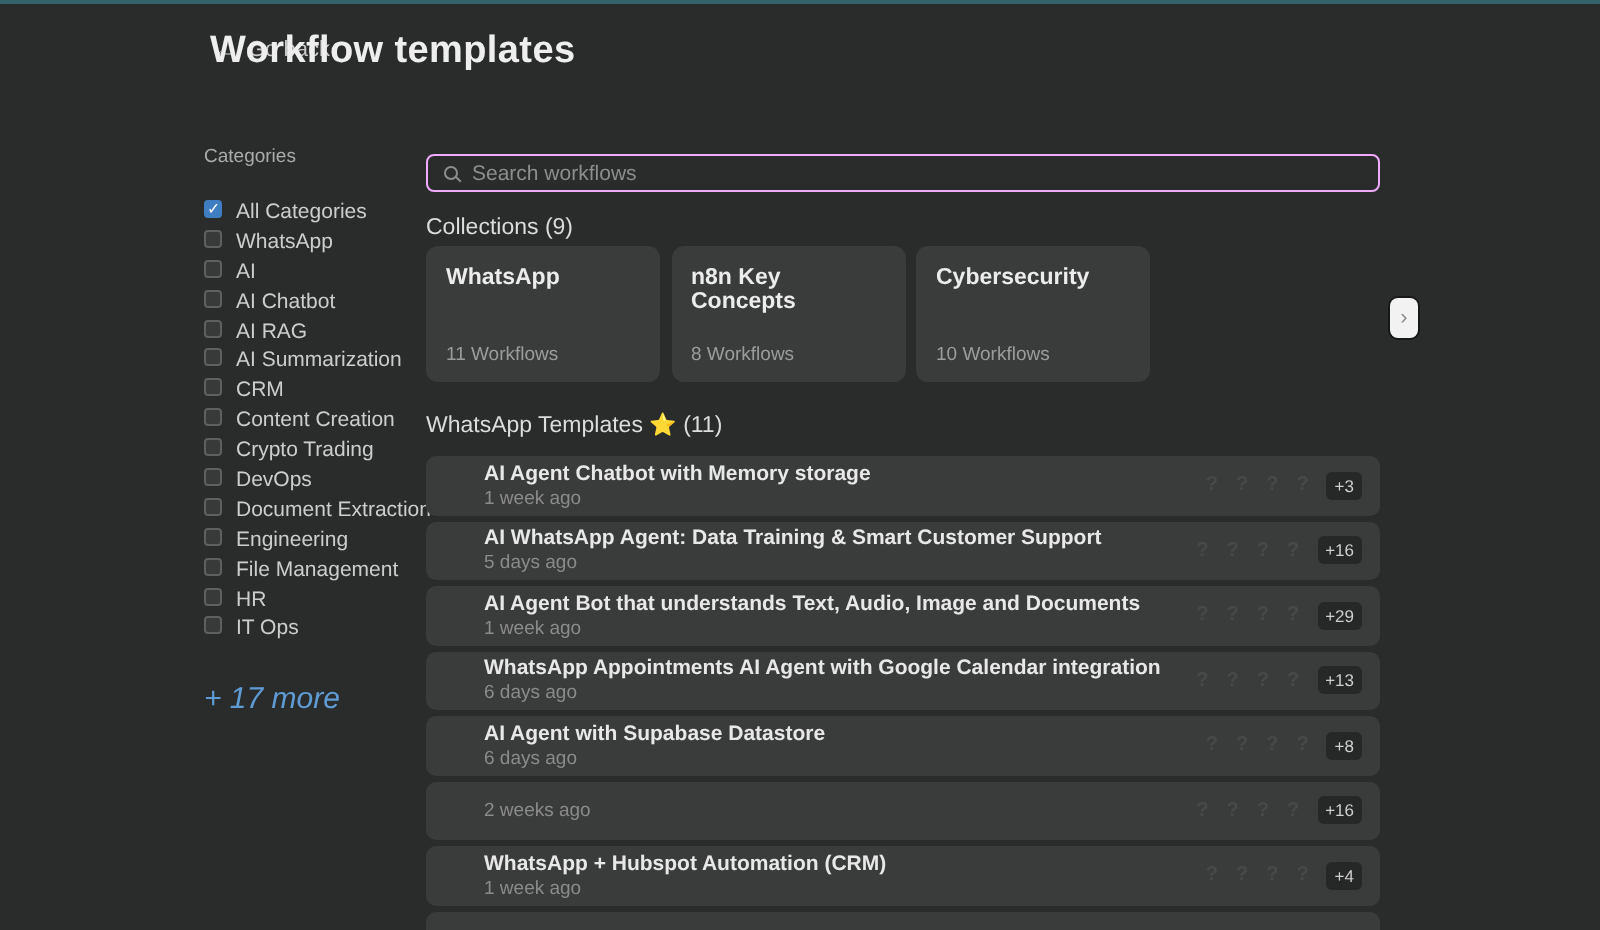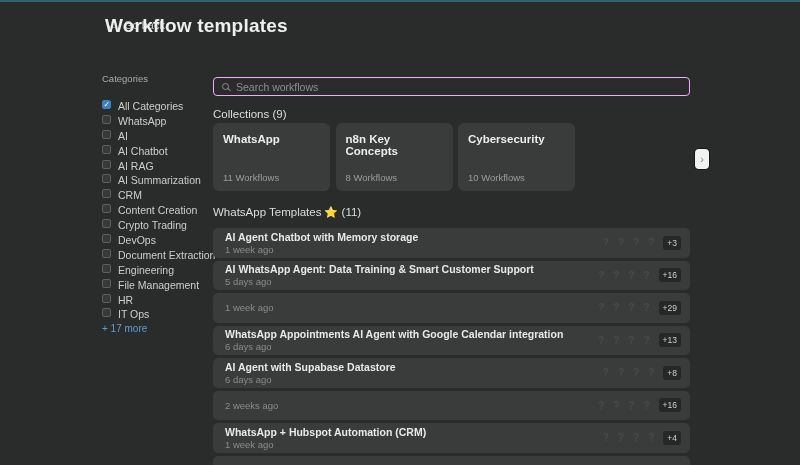--- a/index.html
+++ b/index.html
@@ -21,21 +21,21 @@
 
   
   .sidebar { position:absolute; left:102px; top:73px; width:106px; }
   .cat-label { font-size:9.5px; color:#ababab; margin-bottom:16px; }
   .cat-item { height:14.9px; display:flex; gap:7px; cursor:pointer; }
   .cat-item span.lbl { font-size:10.5px; color:#cdcdcd; white-space:nowrap; }
   .cb { width:9px; height:9px; flex:0 0 9px; border:1px solid #5f5f5f; border-radius:2px;
         background:#383939; position:relative; }
   .cb.checked { background:#3f7fc1; border-color:#3f7fc1; }
   .cb.checked::after { content:"✓"; position:absolute; left:0.5px; top:-1.5px; font-size:8px; color:#fff; }
-  .more-link { margin-top:0; font-size:10px; color:#5f9cd6; cursor:pointer; }
+  .more-link { margin-top:18px; font-size:15px; color:#5f9cd6; cursor:pointer;font-style:italic; }
 
   
   .main { position:absolute; left:213px; top:77px; width:477px; }
   .search-box { width:477px; height:19px; border:1px solid #f0abfc; border-radius:4px;
                 display:flex; align-items:center; padding:4px 8px; gap:7px; background:transparent; }
   .search-glass { width:7px; height:7px; border:1px solid #8d8d8d; border-radius:50%; position:relative; flex:0 0 7px; }
   .search-glass::after { content:""; position:absolute; width:4px; height:1px; background:#8d8d8d;
                          right:-3px; bottom:-1px; transform:rotate(45deg); }
   .search-input { flex:1; background:transparent; border:none; outline:none; font-size:10.5px;
                   color:#d5d5d5; font-family:"Liberation Sans", sans-serif; }
@@ -53,21 +53,21 @@
   .card-title { font-size:11.5px; font-weight:700; color:#ececec; }
   .card-count { font-size:9.5px; color:#9c9c9c; }
 
   .next-btn { position:absolute; left:695px; top:149px; width:14px; height:20px; background:#f2f2f2;
               border-radius:4px; display:flex; align-items:center; justify-content:center;
               color:#8a8a8a; font-size:11px; line-height:1; cursor:pointer;
               box-shadow:0 0 0 1px rgba(0,0,0,.45); }
 
   .list { position:absolute; left:0; top:151px; width:477px; }
   .row { position:relative; height:29.5px; margin-bottom:3px; background:#3a3b3b; border-radius:5px;
-         display:flex; flex-direction:column; justify-content:center; gap:1px; padding-left:12px;
+         display:flex; flex-direction:column; justify-content:center; gap:1px; padding-left:29px;
          cursor:pointer; }
   .row-title { font-size:10.5px; font-weight:700; color:#e8e8e8; white-space:nowrap; }
   .row-time { font-size:9.5px; color:#8b8b8b; }
   .row-right { position:absolute; right:9px; top:50%; transform:translateY(-50%);
                display:flex; align-items:center; gap:9px; }
   .ghost { font-size:10px; font-weight:700; color:rgba(255,255,255,0.07); }
   .badge { background:#262727; border-radius:3px; padding:2px 4px; font-size:8.5px; color:#cfcfcf; }
   .row-partial { height:10px; margin-bottom:0; background:#3a3b3b; border-radius:5px 5px 0 0; }
 </style>
 </head>
@@ -196,20 +196,21 @@
     <div class="row-time">5 days ago</div>
     <div class="row-right">
       <span class="ghost">?</span>
       <span class="ghost">?</span>
       <span class="ghost">?</span>
       <span class="ghost">?</span>
       <span class="badge">+16</span>
     </div>
   </div>
       <div class="row">
+    <div class="row-title">AI Agent Bot that understands Text, Audio, Image and Documents</div>
     <div class="row-time">1 week ago</div>
     <div class="row-right">
       <span class="ghost">?</span>
       <span class="ghost">?</span>
       <span class="ghost">?</span>
       <span class="ghost">?</span>
       <span class="badge">+29</span>
     </div>
   </div>
       <div class="row">

